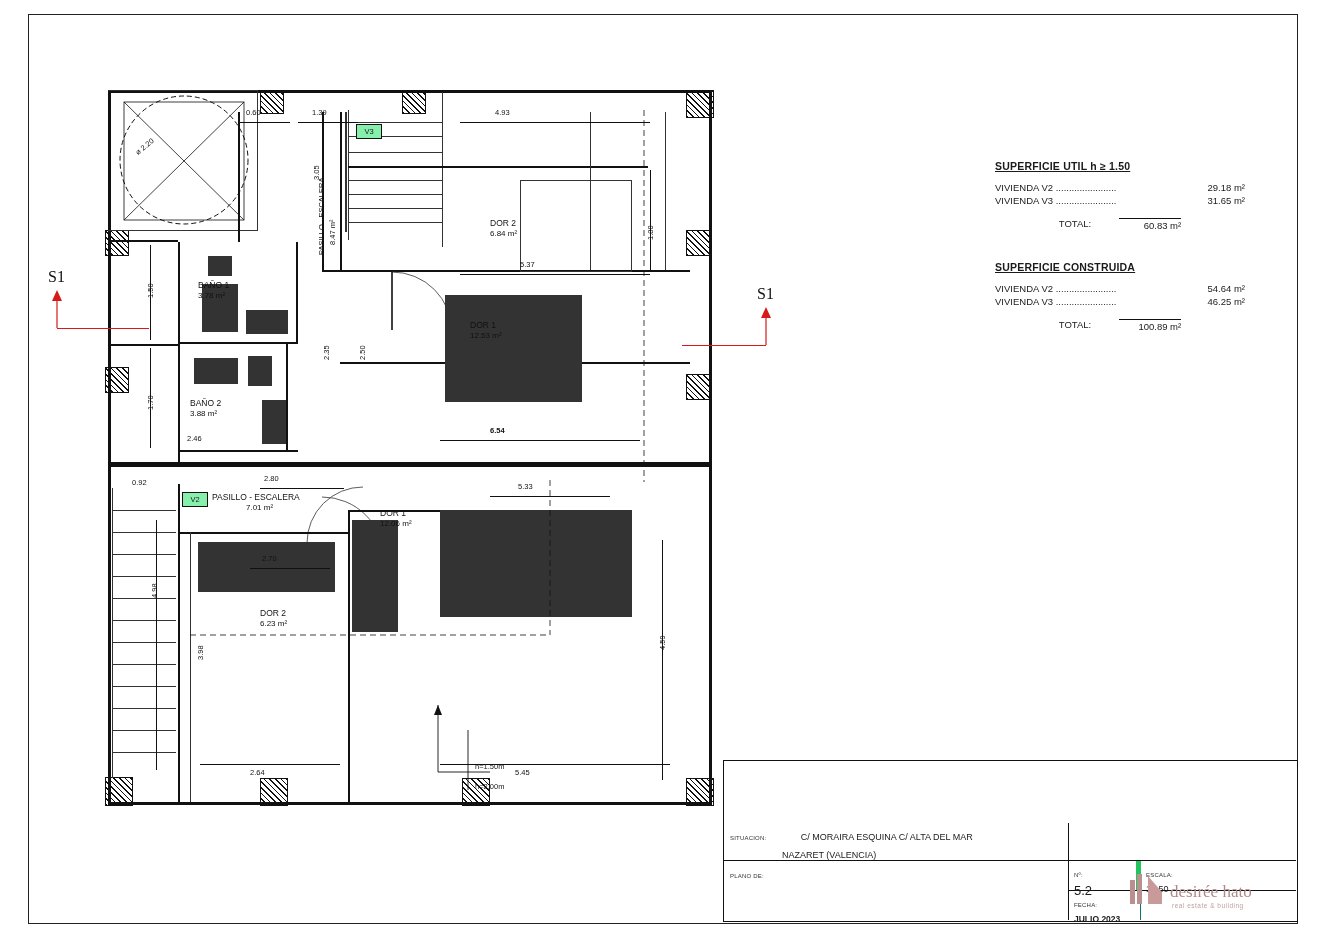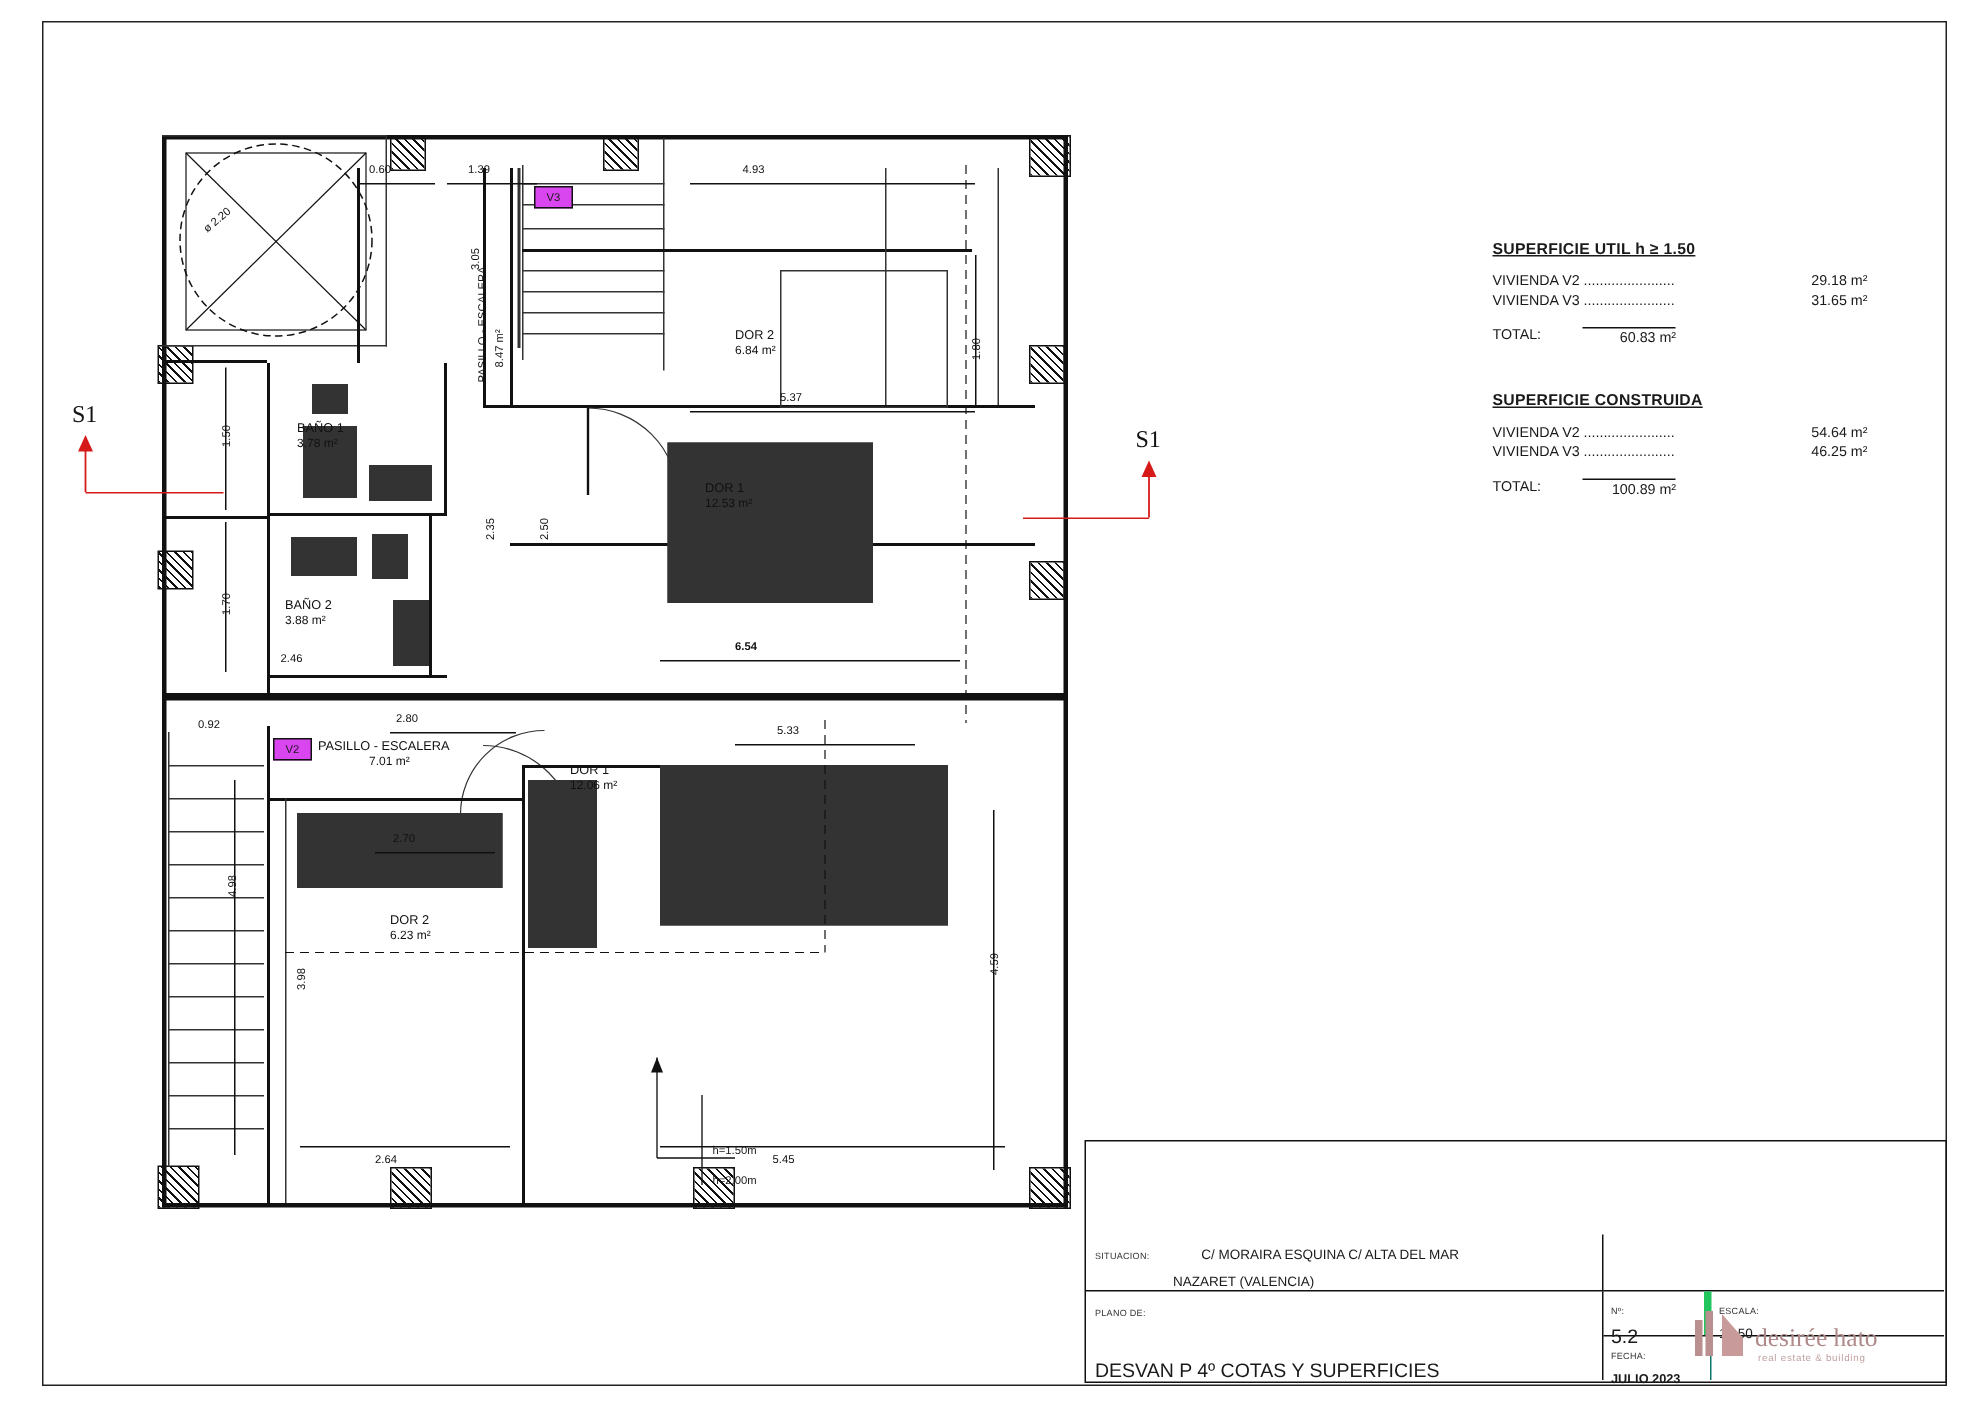--- a/index.html
+++ b/index.html
@@ -11,28 +11,28 @@
   .thin{position:absolute;background:#333;}
   .hatch{position:absolute;background:
      repeating-linear-gradient(45deg,#111 0 1px,transparent 1px 4px);
      border:1px solid #111;}
   .room-label{position:absolute;font-size:8px;line-height:10px;text-align:left;color:#111;}
   .room-label b{font-weight:normal;font-size:8.5px;}
   .dim{position:absolute;font-size:7.5px;color:#111;}
   .dimv{position:absolute;font-size:7.5px;color:#111;transform:rotate(-90deg);transform-origin:left top;white-space:nowrap;}
   .dimline{position:absolute;background:#111;height:1px;}
   .dimlinev{position:absolute;background:#111;width:1px;}
-  .boxlabel{position:absolute;border:1px solid #111;font-size:7.5px;text-align:center;background:#d946ef;}
+  .boxlabel{position:absolute;border:1px solid #111;font-size:7.5px;text-align:center;background:#86efac;}
   .arrowtxt{position:absolute;font-size:7.5px;}
   .sect{position:absolute;color:#111;font-family:"Liberation Serif",serif;font-size:16px;}
   .redline{position:absolute;background:#d61a1a;height:1px;}
   .legend{position:absolute;left:995px;top:160px;width:250px;font-size:10px;}
   .legend h4{margin:0 0 10px 0;font-size:10.5px;font-weight:bold;text-decoration:underline;letter-spacing:.2px;}
   .legend .row{display:flex;justify-content:space-between;font-size:9.5px;margin:2px 0;white-space:nowrap;}
-  .legend .tot{display:flex;justify-content:flex-start;gap:28px;margin-top:12px;font-size:9.5px;}
+  .legend .tot{display:flex;justify-content:center;gap:28px;margin-top:12px;font-size:9.5px;}
   .legend .tot .val{border-top:1px solid #111;padding-top:1px;min-width:62px;text-align:right;}
   .titleblock{position:absolute;left:723px;top:760px;width:573px;height:160px;border:1px solid #111;}
   .tb-main{position:absolute;left:0;top:0;width:345px;height:62px;border-right:1px solid #111;border-bottom:1px solid #111;box-sizing:border-box;padding:8px 10px;font-size:14.5px;line-height:19px;}
   .tb-logo{position:absolute;left:345px;top:0;width:227px;height:100px;border-bottom:1px solid #111;box-sizing:border-box;}
   .tb-sit{position:absolute;left:0;top:62px;width:345px;height:38px;border-right:1px solid #111;border-bottom:1px solid #111;box-sizing:border-box;padding:3px 6px;}
   .tb-plano{position:absolute;left:0;top:100px;width:345px;height:59px;border-right:1px solid #111;box-sizing:border-box;padding:3px 6px;}
   .tb-n{position:absolute;left:345px;top:100px;width:72px;height:30px;border-right:5px solid #22c55e;border-bottom:1px solid #111;box-sizing:border-box;padding:2px 5px;}
   .tb-esc{position:absolute;left:417px;top:100px;width:155px;height:30px;border-bottom:1px solid #111;box-sizing:border-box;padding:2px 5px;}
   .tb-fec{position:absolute;left:345px;top:130px;width:72px;height:29px;border-right:1px solid #0f766e;box-sizing:border-box;padding:2px 5px;}
   .tb-blank{position:absolute;left:417px;top:130px;width:155px;height:29px;box-sizing:border-box;}
@@ -303,21 +303,20 @@
 
   <div class="titleblock">
     <div class="tb-logo"></div>
     <div class="tb-sit">
       <span class="tiny">SITUACION:</span>
       <span class="mid" style="margin-left:30px;">C/ MORAIRA ESQUINA C/ ALTA DEL MAR</span><br>
       <span class="mid" style="margin-left:52px;">NAZARET (VALENCIA)</span>
     </div>
     <div class="tb-plano">
       <span class="tiny">PLANO DE:</span>
-      <div class="big" style="margin-top:24px;">DESVAN P 4º COTAS Y SUPERFICIES</div>
     </div>
     <div class="tb-n">
       <span class="tiny">Nº:</span>
       <div class="big" style="margin-top:2px;">5.2</div>
     </div>
     <div class="tb-esc">
       <span class="tiny">ESCALA:</span>
       <div class="mid" style="margin-top:3px;">1 : 50</div>
     </div>
     <div class="tb-fec">

